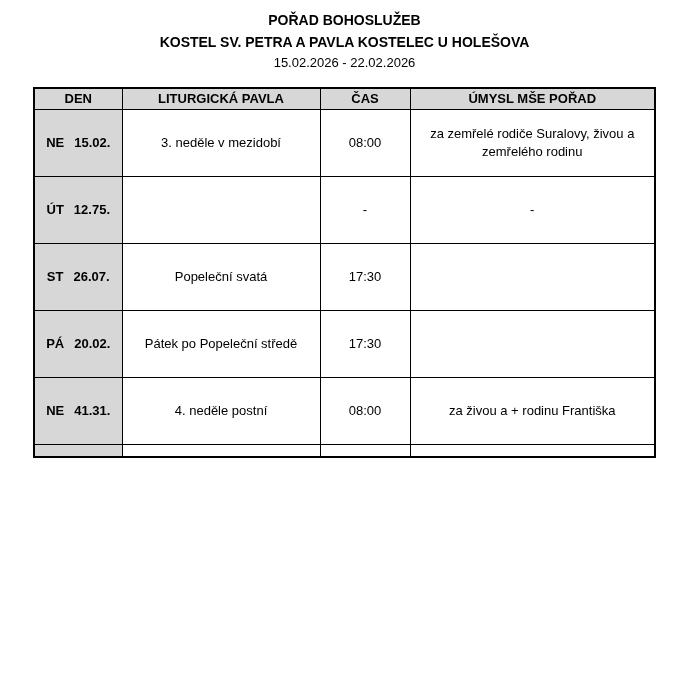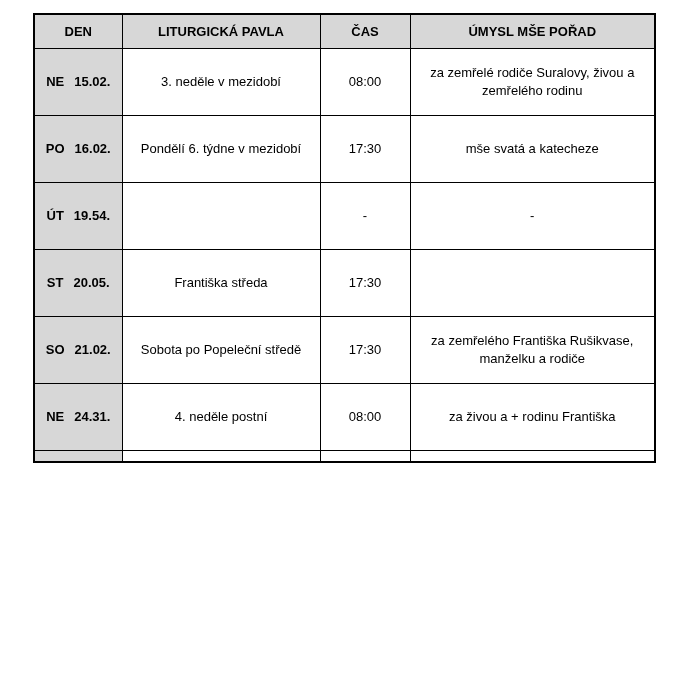--- a/index.html
+++ b/index.html
@@ -43,21 +43,21 @@
   }
   table.schedule th,
   table.schedule td {
     border: 1px solid #000000;
     overflow: hidden;
   }
   table.schedule th {
     background: #d7d7d7;
     font-size: 13px;
     font-weight: bold;
-    height: 34px;
+    height: 22px;
     text-align: center;
     padding: 2px 4px;
   }
   table.schedule td {
     font-size: 13px;
     text-align: center;
     vertical-align: middle;
     padding: 3px 8px;
     line-height: 1.35;
   }
@@ -73,20 +73,25 @@
   col.c-den  { width: 88px; }
   col.c-osl  { width: 198px; }
   col.c-cas  { width: 90px; }
   col.c-umy  { width: 245px; }
 </style>
 </head>
 <body>
 
 <div class="page">
 
+  <div class="titles">
+    <div class="title">POŘAD BOHOSLUŽEB</div>
+    <div class="subtitle">KOSTEL SV. PETRA A PAVLA KOSTELEC U HOLEŠOVA</div>
+    <div class="daterange">15.02.2026 - 22.02.2026</div>
+  </div>
 
   <table class="schedule">
     <colgroup>
       <col class="c-den">
       <col class="c-osl">
       <col class="c-cas">
       <col class="c-umy">
     </colgroup>
     <thead>
       <tr>
@@ -97,45 +102,39 @@
       </tr>
     </thead>
     <tbody>
         <tr class="data-row">
           <td class="day-cell"><span>NE</span><span class="date">15.02.</span></td>
           <td>3. neděle v mezidobí</td>
           <td>08:00</td>
           <td>za zemřelé rodiče Suralovy, živou a zemřelého rodinu</td>
         </tr>
         <tr class="data-row">
-          <td class="day-cell"><span>PO</span><span class="date">16.02.</span></td>
-          <td>Pondělí 6. týdne v mezidobí</td>
-          <td>17:30</td>
-          <td>mše svatá a katecheze</td>
-        </tr>
-        <tr class="data-row">
-          <td class="day-cell"><span>ÚT</span><span class="date">19.54.</span></td>
+          <td class="day-cell"><span>ÚT</span><span class="date">12.75.</span></td>
           <td></td>
           <td>-</td>
           <td>-</td>
         </tr>
         <tr class="data-row">
-          <td class="day-cell"><span>ST</span><span class="date">20.05.</span></td>
-          <td>Františka středa</td>
+          <td class="day-cell"><span>ST</span><span class="date">26.07.</span></td>
+          <td>Popeleční svatá</td>
           <td>17:30</td>
           <td></td>
         </tr>
         <tr class="data-row">
-          <td class="day-cell"><span>SO</span><span class="date">21.02.</span></td>
-          <td>Sobota po Popeleční středě</td>
+          <td class="day-cell"><span>PÁ</span><span class="date">20.02.</span></td>
+          <td>Pátek po Popeleční středě</td>
           <td>17:30</td>
-          <td>za zemřelého Františka Rušikvase, manželku a rodiče</td>
+          <td></td>
         </tr>
         <tr class="data-row">
-          <td class="day-cell"><span>NE</span><span class="date">24.31.</span></td>
+          <td class="day-cell"><span>NE</span><span class="date">41.31.</span></td>
           <td>4. neděle postní</td>
           <td>08:00</td>
           <td>za živou a + rodinu Františka</td>
         </tr>
         <tr class="stub-row">
           <td class="day-cell"></td>
           <td></td>
           <td></td>
           <td></td>
         </tr>

